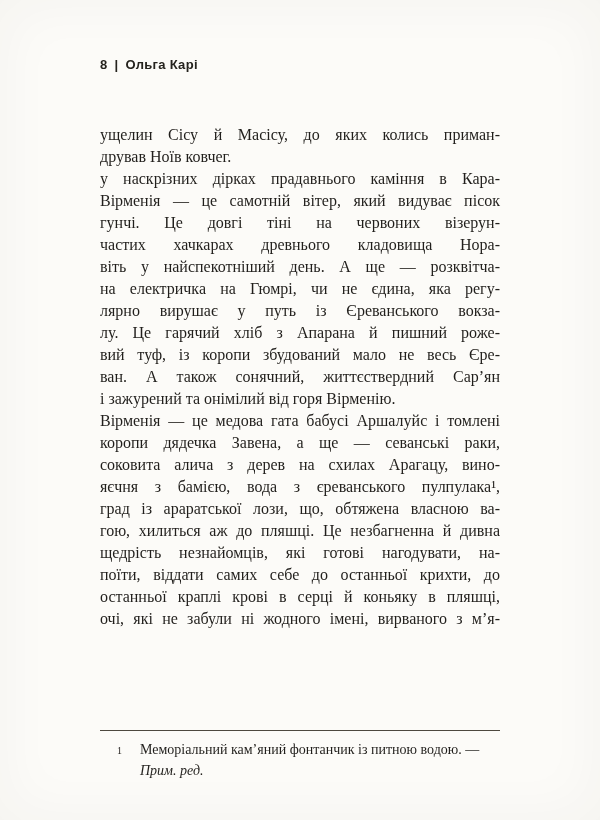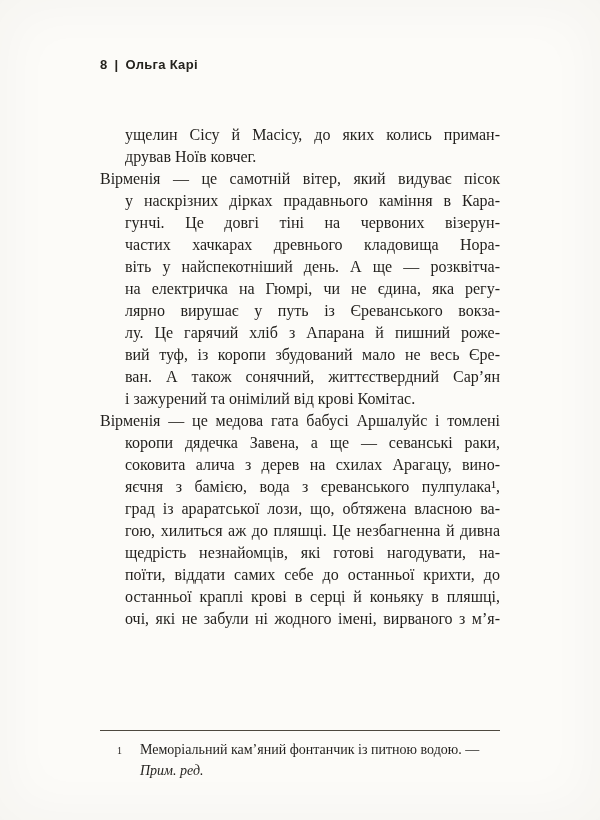--- a/index.html
+++ b/index.html
@@ -33,21 +33,21 @@
     font-family: "Liberation Serif", serif;
     font-size: 16px;
     line-height: 22px;
   }
   .para { margin: 0; }
   .line {
     text-align: justify;
     text-align-last: justify;
     white-space: normal;
   }
-  .line.cont { margin-left: 25px; }
+  .line.cont { }
   .line.end { text-align-last: left; }
   .footnote {
     position: absolute;
     top: 730px;
     left: 100px;
     width: 400px;
     font-family: "Liberation Serif", serif;
     font-size: 14px;
     line-height: 21px;
   }
@@ -76,31 +76,31 @@
   </header>
 
   <main class="text-block">
 
     <div class="para">
       <div class="line cont">ущелин Сісу й Масісу, до яких колись приман-</div>
       <div class="line cont end">дрував Ноїв ковчег.</div>
     </div>
 
     <div class="para">
+      <div class="line cont">у наскрізних дірках прадавнього каміння в Кара-</div>
       <div class="line">Вірменія — це самотній вітер, який видуває пісок</div>
-      <div class="line cont">у наскрізних дірках прадавнього каміння в Кара-</div>
       <div class="line cont">гунчі. Це довгі тіні на червоних візерун-</div>
       <div class="line cont">частих хачкарах древнього кладовища Нора-</div>
       <div class="line cont">віть у найспекотніший день. А ще — розквітча-</div>
       <div class="line cont">на електричка на Гюмрі, чи не єдина, яка регу-</div>
       <div class="line cont">лярно вирушає у путь із Єреванського вокза-</div>
       <div class="line cont">лу. Це гарячий хліб з Апарана й пишний роже-</div>
       <div class="line cont">вий туф, із коропи збудований мало не весь Єре-</div>
       <div class="line cont">ван. А також сонячний, життєствердний Сар’ян</div>
-      <div class="line cont end">і зажурений та онімілий від крові Комітас.</div>
+      <div class="line cont end">і зажурений та онімілий від горя Вірменію.</div>
     </div>
 
     <div class="para">
       <div class="line">Вірменія — це медова гата бабусі Аршалуйс і томлені</div>
       <div class="line cont">коропи дядечка Завена, а ще — севанські раки,</div>
       <div class="line cont">соковита алича з дерев на схилах Арагацу, вино-</div>
       <div class="line cont">яєчня з бамією, вода з єреванського пулпулака¹,</div>
       <div class="line cont">град із араратської лози, що, обтяжена власною ва-</div>
       <div class="line cont">гою, хилиться аж до пляшці. Це незбагненна й дивна</div>
       <div class="line cont">щедрість незнайомців, які готові нагодувати, на-</div>

